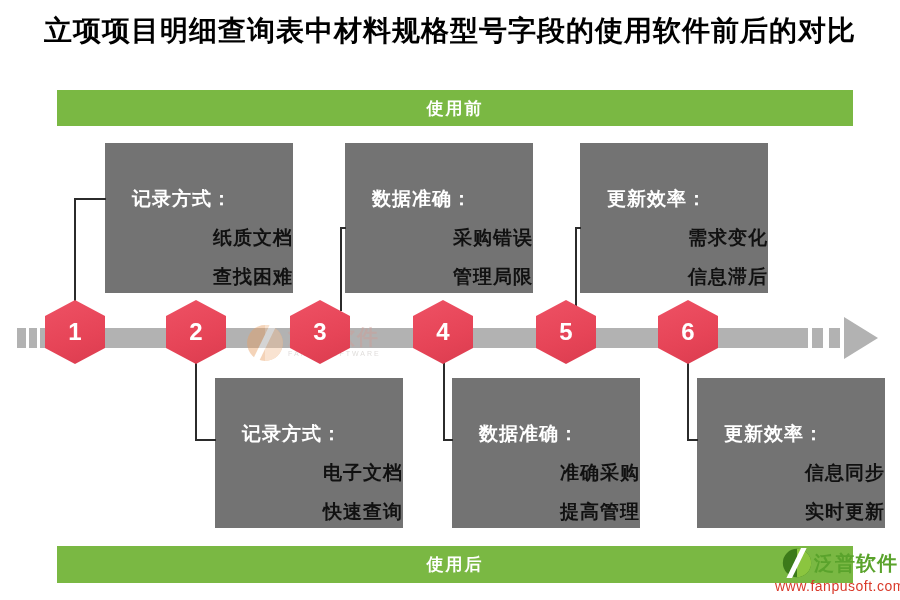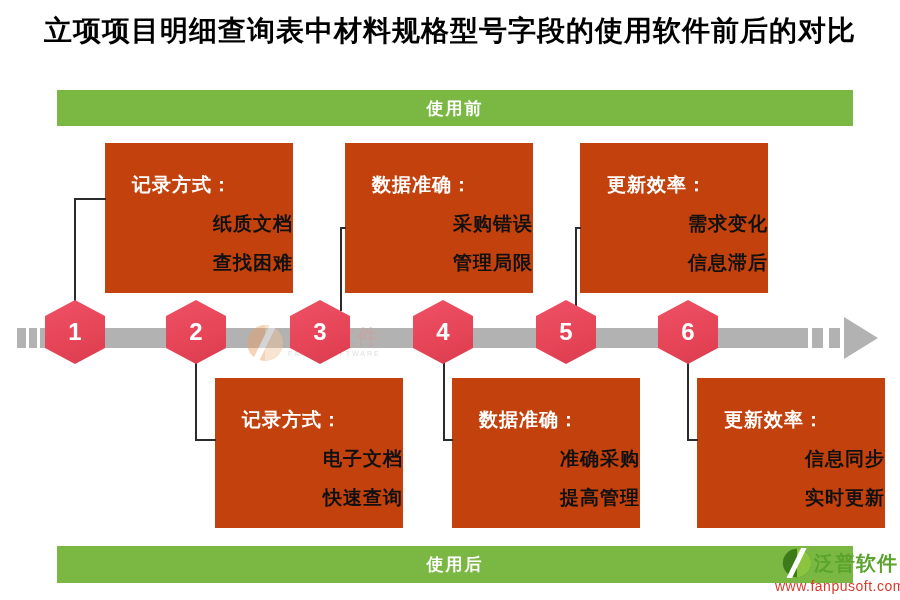--- a/index.html
+++ b/index.html
@@ -5,22 +5,22 @@
   html,body{margin:0;padding:0;background:#ffffff;}
   .canvas{position:relative;width:900px;height:600px;background:#ffffff;overflow:hidden;
           font-family:"Liberation Sans","DejaVu Sans",sans-serif;}
   .title{position:absolute;left:0;top:12px;width:900px;margin:0;text-align:center;
          font-size:28px;font-weight:bold;letter-spacing:1px;color:#000000;}
   .banner{position:absolute;left:57px;width:796px;height:36px;background:#7ab843;
           display:flex;align-items:center;justify-content:center;
           color:#ffffff;font-size:17px;font-weight:bold;letter-spacing:2px;}
   .banner-top{top:90px;text-align:center;}
   .banner-bottom{top:546px;height:37px;}
-  .box{position:absolute;width:188px;height:150px;background:#c2410c;
-       padding:22px 0 0 27px;box-sizing:border-box;}
+  .box{position:absolute;width:188px;height:150px;background:#737373;
+       padding:36px 0 0 27px;box-sizing:border-box;}
   .box-heading{color:#ffffff;font-size:19px;font-weight:bold;letter-spacing:1px;
                height:39px;line-height:39px;}
   .box-line{color:#111111;font-size:19px;font-weight:bold;letter-spacing:1px;
             height:39px;line-height:39px;text-align:right;}
   .tl-bar{position:absolute;left:50px;top:328px;width:758px;height:20px;background:#b2b2b2;}
   .dash{position:absolute;top:328px;height:20px;background:#b2b2b2;}
   .arrow{position:absolute;left:844px;top:317px;width:0;height:0;
          border-top:21px solid transparent;border-bottom:21px solid transparent;
          border-left:34px solid #b2b2b2;}
   .hex{position:absolute;top:300px;width:60px;height:64px;

